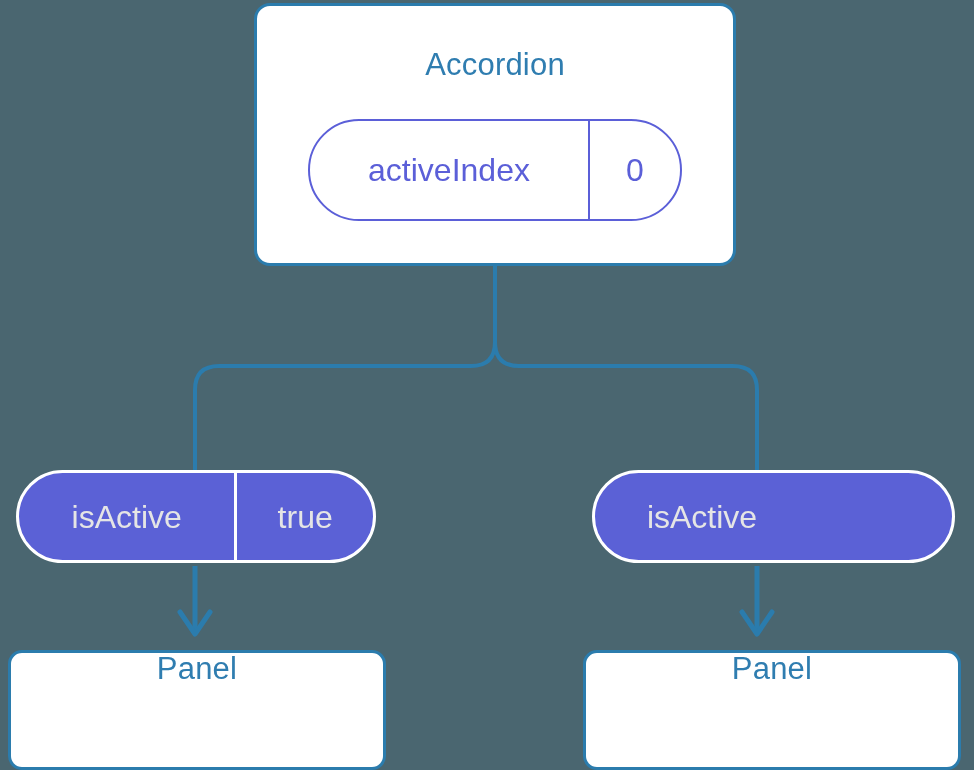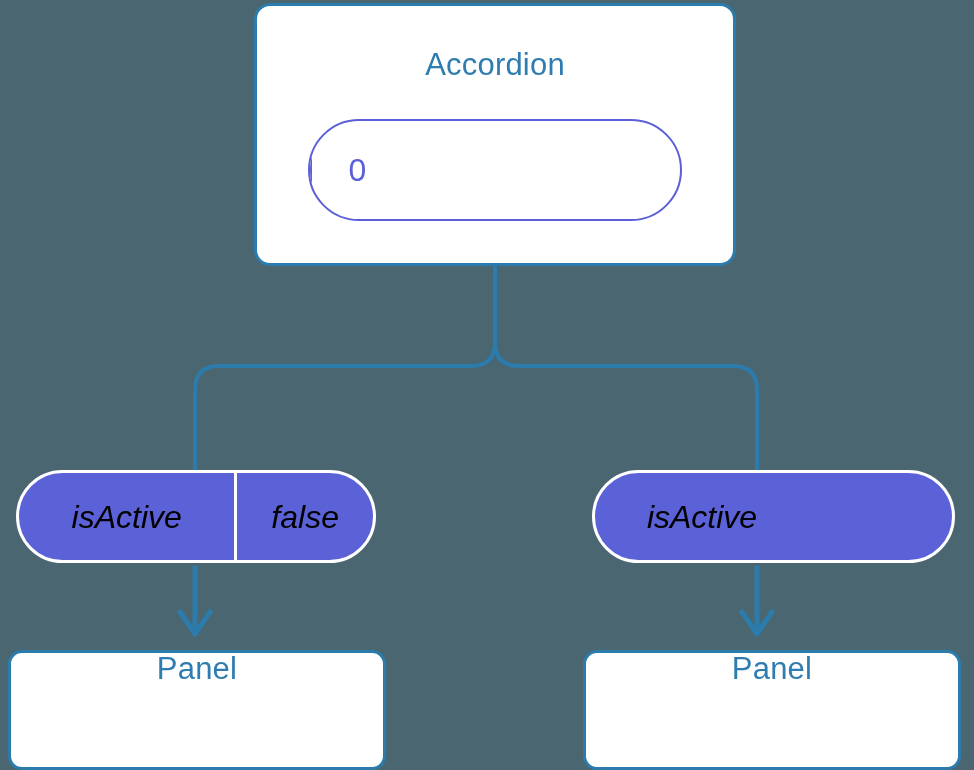--- a/index.html
+++ b/index.html
@@ -112,23 +112,22 @@
     border-left: 2px solid #5b5fd8;
   }
 
   
   .pill-filled {
     background: #5b61d6;
     border: 3px solid #ffffff;
   }
   .pill-filled .pill-key,
   .pill-filled .pill-val {
-    color: #000000;
+    color: #e5e5e5;
     font-size: 32px;
-    font-style: italic;
   }
   .pill-filled .pill-val {
     border-left: 3px solid #ffffff;
   }
 
   
   #state-pill {
     left: 308px;
     top: 119px;
     width: 374px;
@@ -184,26 +183,27 @@
       <line x1="757" y1="566" x2="757" y2="632" stroke="#2b7cad" stroke-width="5" stroke-linecap="butt"></line>
       <path d="M742 612 L757 634 L772 612" fill="none" stroke="#2b7cad" stroke-width="5" stroke-linecap="round" stroke-linejoin="round"></path>
     </g>
   </svg>
 
   <div id="root-node" class="node-box">
     <div class="node-title">Accordion</div>
   </div>
 
   <div id="state-pill" class="pill pill-outline">
+    <div class="pill-key">activeIndex</div>
     <div class="pill-val">0</div>
   </div>
 
   <div id="prop-pill-left" class="pill pill-filled">
     <div class="pill-key">isActive</div>
-    <div class="pill-val">false</div>
+    <div class="pill-val">true</div>
   </div>
 
   <div id="panel-left" class="node-box panel-node">
     <div class="node-title">Panel</div>
   </div>
 
   <div id="prop-pill-right" class="pill pill-filled">
     <div class="pill-key">isActive</div>
   </div>
 

